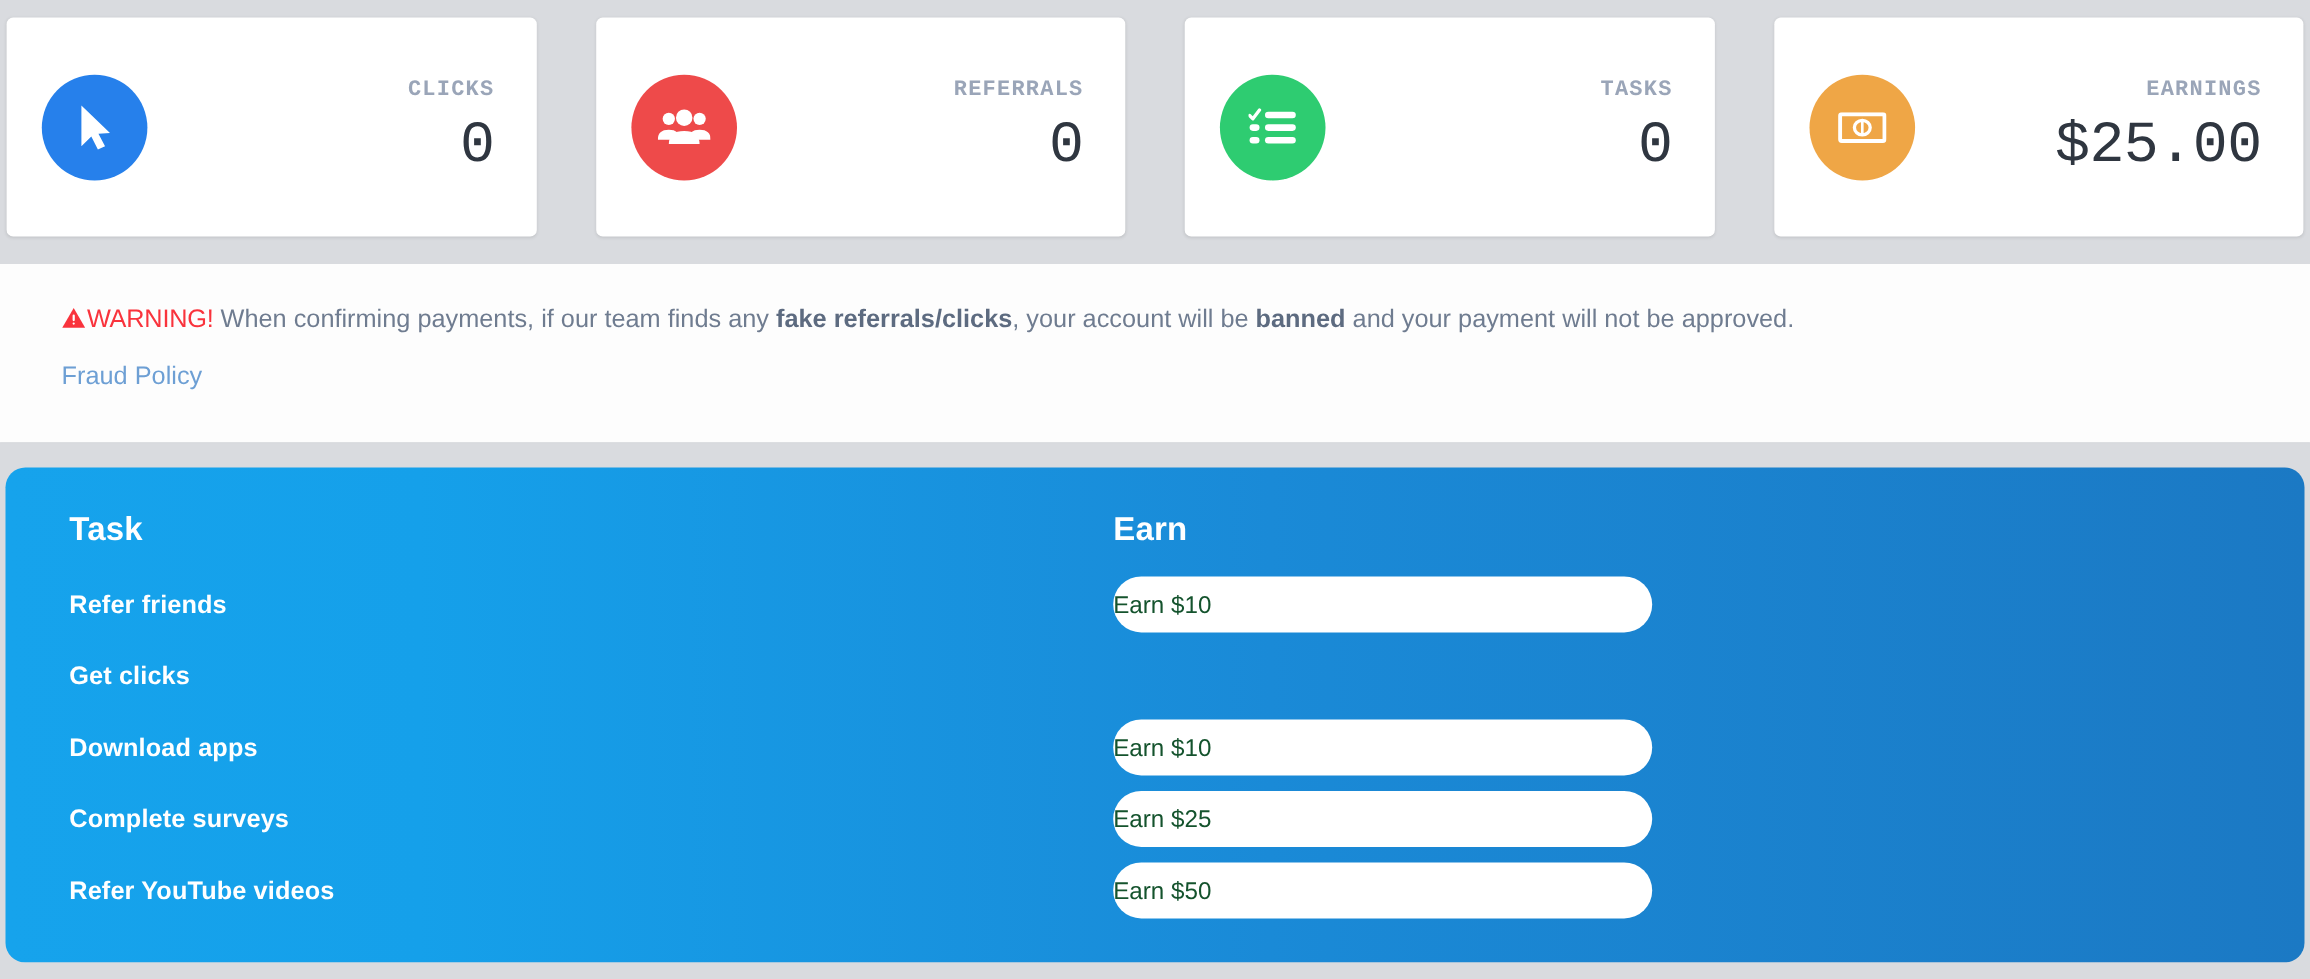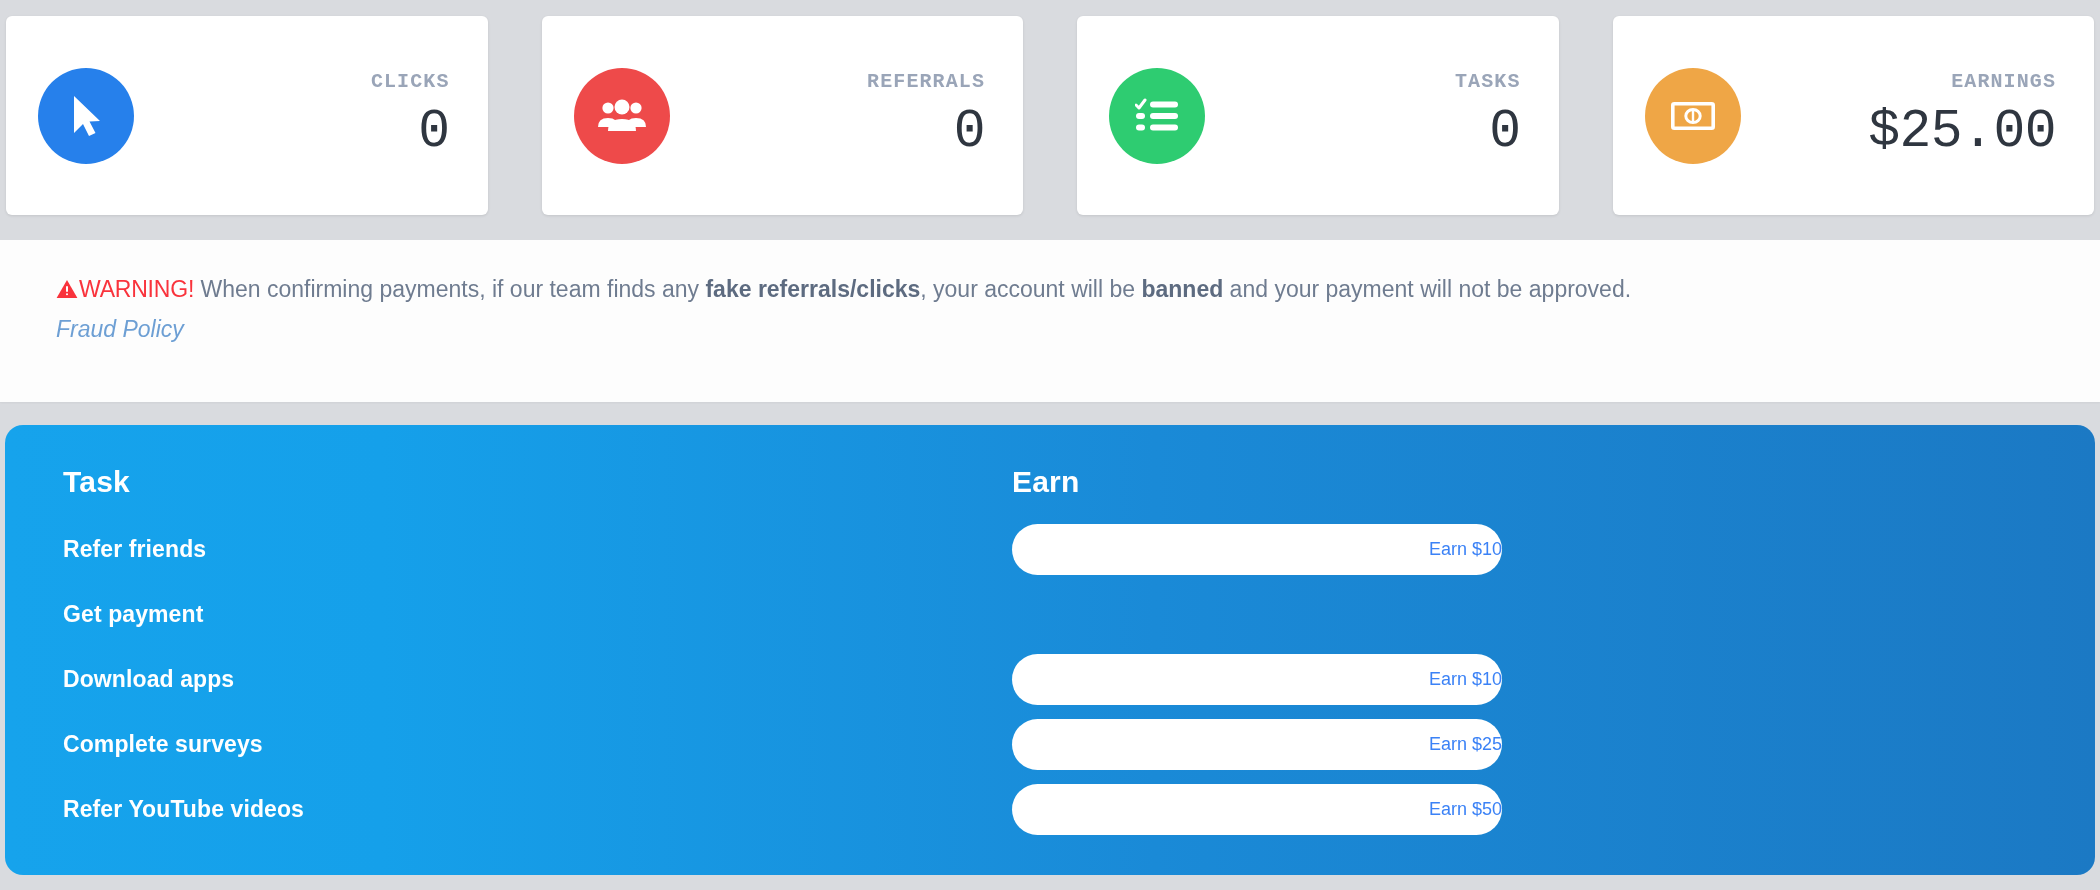--- a/index.html
+++ b/index.html
@@ -112,25 +112,24 @@
     color: #f9333c;
     font-weight: 400;
     letter-spacing: -0.2px;
   }
   .warn-strong {
     font-weight: 700;
     color: #5d6b80;
   }
   .fraud-link {
     display: inline-block;
-    margin-top: 10px;
+    margin-top: 22px;
     font-size: 23px;
     color: #6d9fd4;
     text-decoration: none;
-    font-style: italic;
   }
 
   
   .task-panel {
     position: absolute;
     left: 5px;
     top: 425px;
     width: 2090px;
     height: 450px;
     border-radius: 18px;
@@ -178,24 +177,24 @@
     font-size: 23px;
     font-weight: 700;
     color: #ffffff;
     letter-spacing: 0.1px;
   }
   .earn-btn {
     display: block;
     width: 490px;
     height: 51px;
     line-height: 51px;
-    text-align: right;
+    text-align: left;
     background: #ffffff;
-    color: #3b82f6;
-    font-size: 18px;
+    color: #14532d;
+    font-size: 22px;
     border: none;
     border-radius: 26px;
     font-family: "Liberation Sans", sans-serif;
     cursor: pointer;
     padding: 0;
   }
 
   
   .bottom-strip {
     position: absolute;
@@ -312,21 +311,21 @@
         <div class="col-task">
           <span class="task-name">Refer friends</span>
         </div>
         <div class="col-earn">
           <button class="earn-btn">Earn $10</button>
         </div>
       </div>
 
       <div class="task-row">
         <div class="col-task">
-          <span class="task-name">Get payment</span>
+          <span class="task-name">Get clicks</span>
         </div>
       </div>
 
       <div class="task-row">
         <div class="col-task">
           <span class="task-name">Download apps</span>
         </div>
         <div class="col-earn">
           <button class="earn-btn">Earn $10</button>
         </div>

